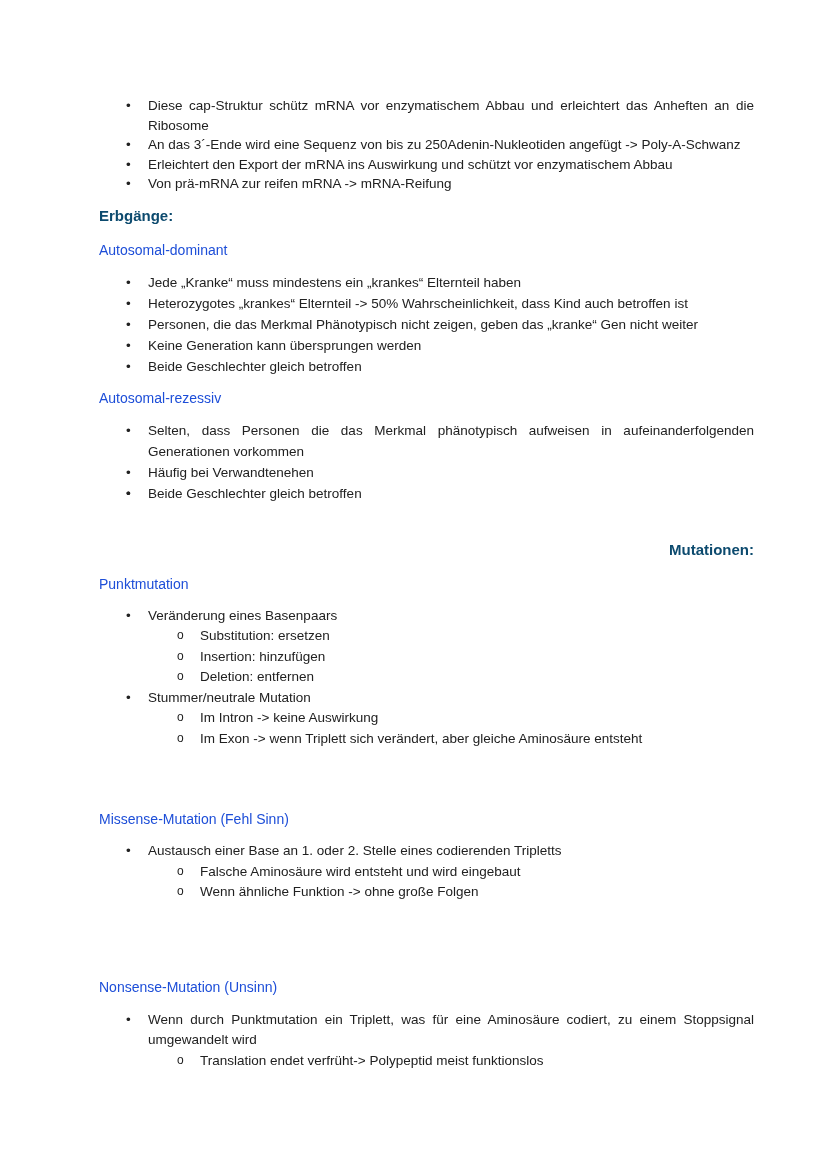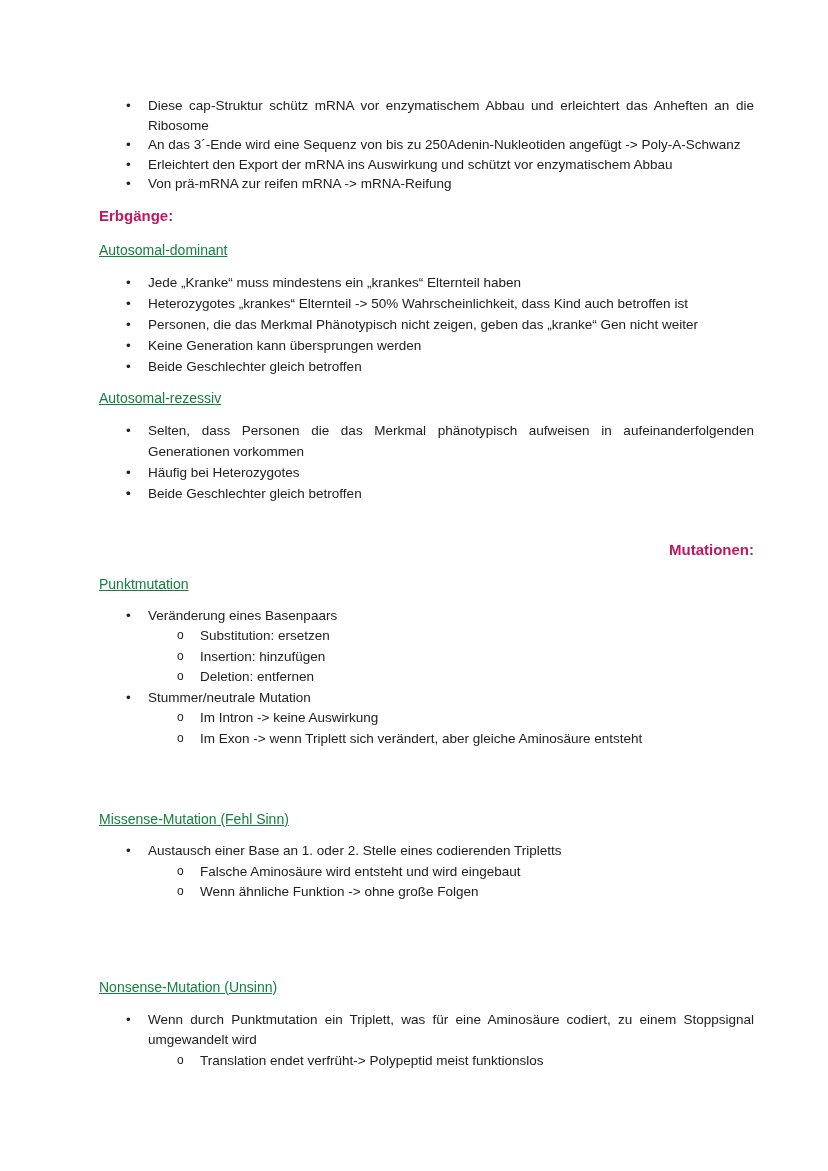--- a/index.html
+++ b/index.html
@@ -14,28 +14,27 @@
     font-size: 13.5px;
     box-sizing: border-box;
     padding: 96px 74px 0 99px;
     overflow: hidden;
   }
   h2, h3, ul { margin: 0; padding: 0; }
   h2 {
     font-size: 15px;
     font-weight: bold;
     line-height: 20px;
-    color: #be185d;
+    color: #0c4a6e;
   }
   h3 {
     font-size: 14px;
     font-weight: normal;
-    text-decoration: underline;
     line-height: 20px;
-    color: #15803d;
+    color: #1d4ed8;
   }
   ul { list-style: none; }
   .l1 > li {
     position: relative;
     padding-left: 49px;
     text-align: justify;
   }
   .lh195 > li { line-height: 19.5px; }
   .lh21  > li { line-height: 21px; }
   .lh205 > li { line-height: 20.5px; }
@@ -117,21 +116,21 @@
   </ul>
 
   <h3 class="mt11">Autosomal-rezessiv</h3>
   <ul class="l1 lh21 mt12">
     <li>
       <span class="mark">•</span>
       <span>Selten, dass Personen die das Merkmal phänotypisch aufweisen in aufeinanderfolgenden Generationen vorkommen</span>
     </li>
     <li>
       <span class="mark">•</span>
-      <span>Häufig bei Heterozygotes</span>
+      <span>Häufig bei Verwandtenehen</span>
     </li>
     <li>
       <span class="mark">•</span>
     </li>
     <li>
       <span class="mark">•</span>
       <span>Beide Geschlechter gleich betroffen</span>
     </li>
   </ul>
 

